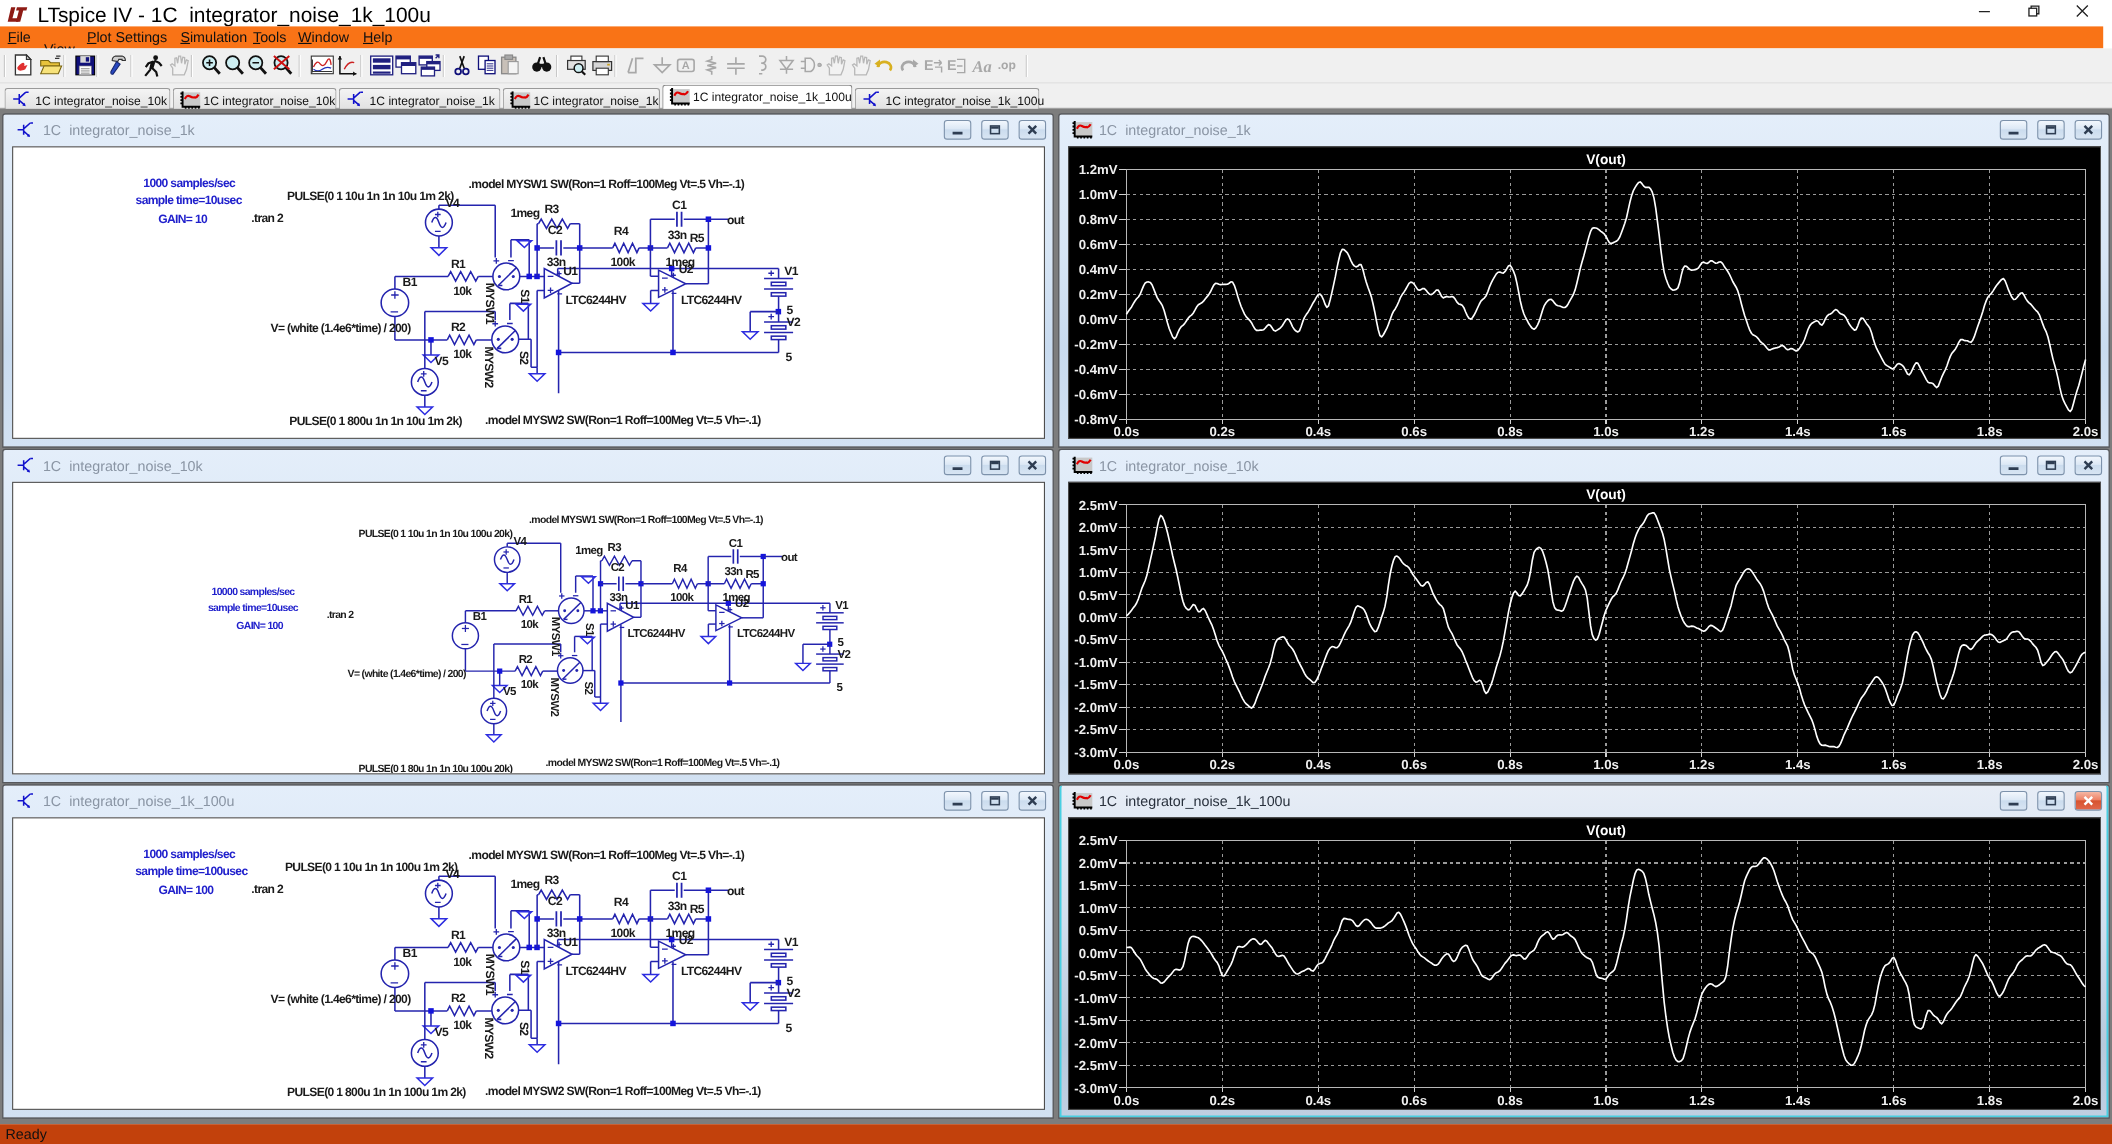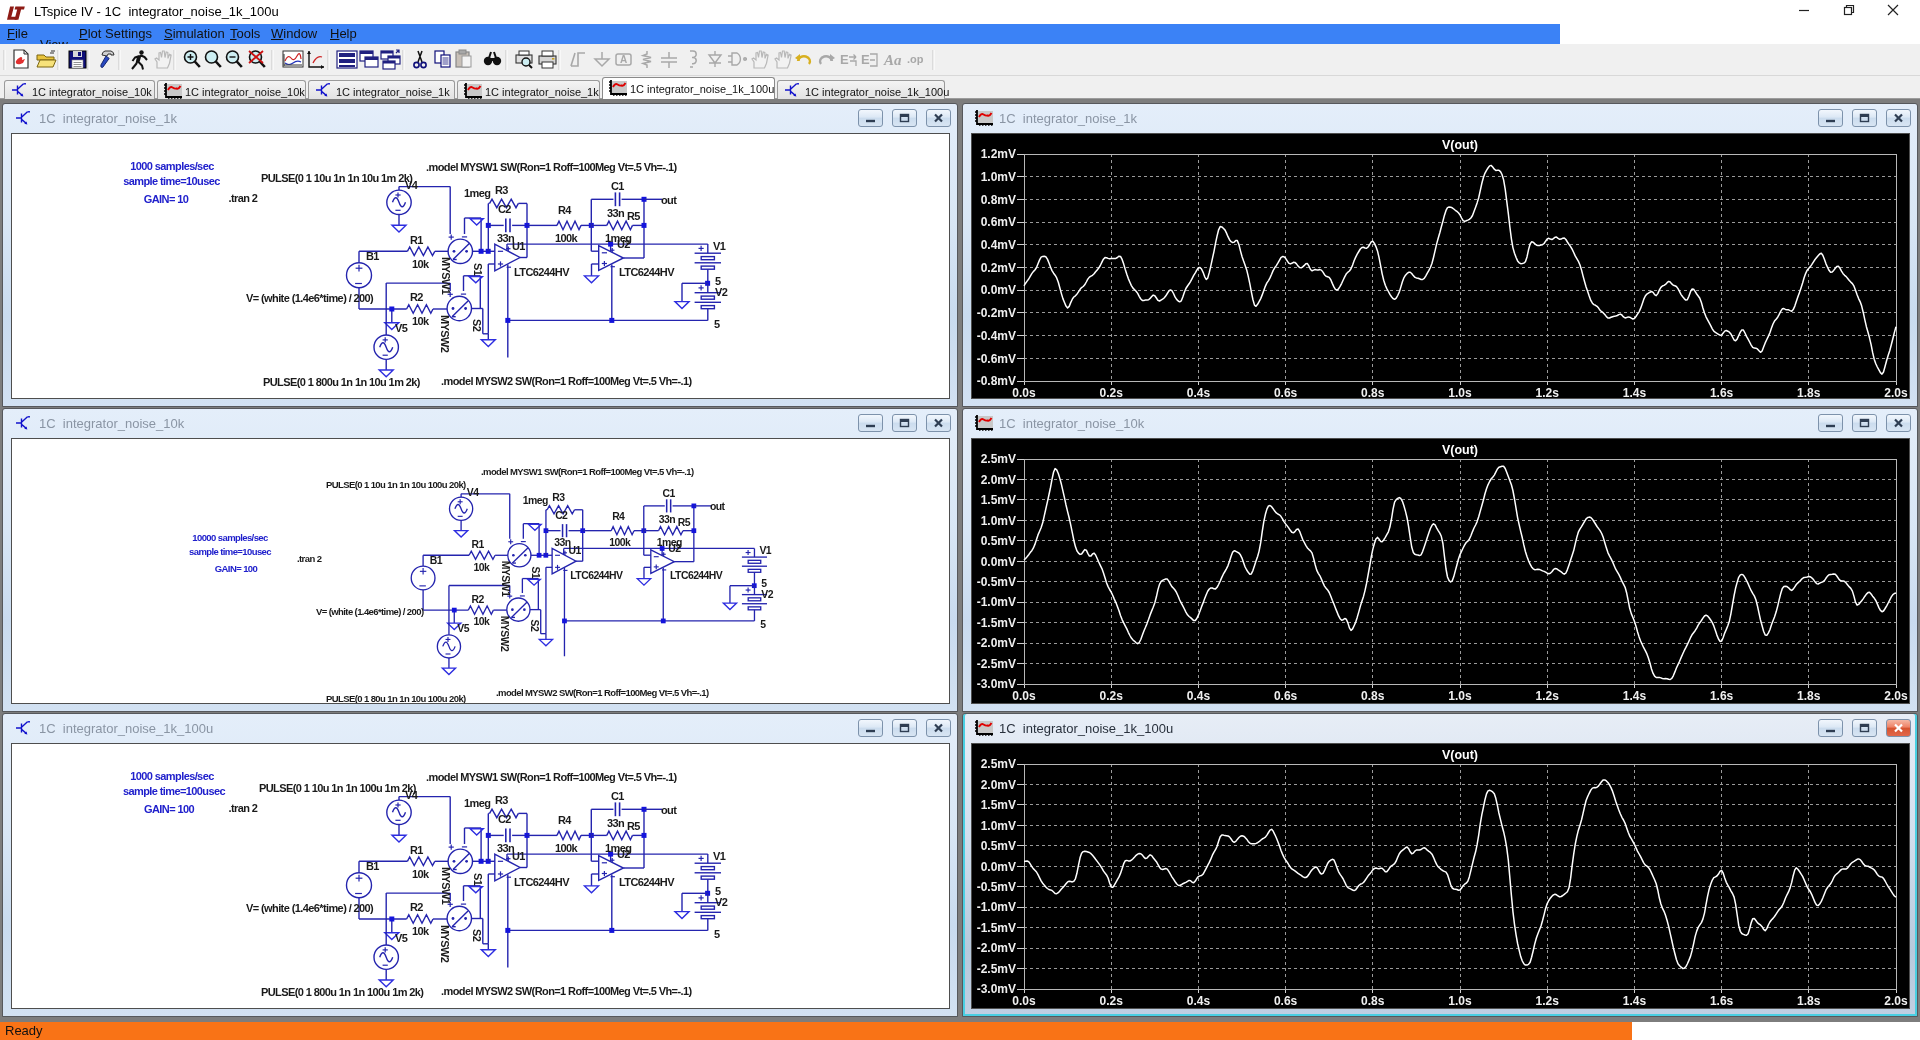--- a/index.html
+++ b/index.html
@@ -1,26 +1,26 @@
 <!DOCTYPE html>
 <html><head><meta charset="utf-8"><style>html,body{margin:0;padding:0;width:1920px;height:1040px;overflow:hidden;font-family:'Liberation Sans',sans-serif}*{box-sizing:border-box}</style></head><body>
 <div style="position:absolute;left:0;top:0;width:1920px;height:24px;background:#fff">
     <svg width="26" height="20" viewBox="0 0 26 20" style="position:absolute;left:2px;top:2px">
       <path d="M8.1 4.5 h3.9 L9.3 14.7 h6.2 l-0.8 3 H5.0 Z" fill="#8e1b15"></path>
       <path d="M13.4 4.5 h9.4 l-0.8 3 h-2.9 L16.4 17.7 h-3.9 l2.7 -10.2 h-2.6 Z" fill="#8e1b15"></path>
     </svg>
-    <div style="position:absolute;left:34px;top:4px;font-size:13px;color:#000;white-space:pre">LTspice IV - 1C  integrator_noise_1k_100u</div>
+    <div style="position:absolute;left:34px;top:4px;font-size:19px;color:#000;white-space:pre">LTspice IV - 1C  integrator_noise_1k_100u</div>
     <svg width="130" height="24" viewBox="0 0 130 24" style="position:absolute;left:1780px;top:0">
       <path d="M19 10.5 h10" stroke="#222" stroke-width="1.2"></path>
       <rect x="64.5" y="7.5" width="7" height="7" fill="none" stroke="#222" stroke-width="1.2"></rect>
       <path d="M66.5 7.5 v-2 h7 v7 h-2" fill="none" stroke="#222" stroke-width="1.2"></path>
       <path d="M108 5 l10 10 M118 5 l-10 10" stroke="#222" stroke-width="1.2"></path>
     </svg>
   </div>
-<div style="position:absolute;left:0;top:24px;width:1560px;height:20px;background:#3b82f6;font-size:13px;color:#111">
+<div style="position:absolute;left:0;top:24px;width:1912px;height:20px;background:#f97316;font-size:13px;color:#111">
     <div style="position:absolute;left:7px;top:2px"><span style="text-decoration:underline">F</span>ile</div>
     <div style="position:absolute;left:40px;top:13px"><span style="text-decoration:underline">V</span>iew</div>
     <div style="position:absolute;left:79px;top:2px"><span style="text-decoration:underline">P</span>lot Settings</div>
     <div style="position:absolute;left:164px;top:2px"><span style="text-decoration:underline">S</span>imulation</div>
     <div style="position:absolute;left:230px;top:2px"><span style="text-decoration:underline">T</span>ools</div>
     <div style="position:absolute;left:271px;top:2px"><span style="text-decoration:underline">W</span>indow</div>
     <div style="position:absolute;left:330px;top:2px"><span style="text-decoration:underline">H</span>elp</div>
   </div>
 <div style="position:absolute;left:0;top:44px;width:1920px;height:32px;background:#f0f0f0;border-bottom:1px solid #d8d8d8">
     <svg width="1920" height="32" viewBox="0 0 1920 32" style="position:absolute;left:0;top:0">
@@ -1188,14 +1188,14 @@
           <text x="1015" y="971.7" font-size="12" font-weight="bold" fill="#f0f0f0" text-anchor="end">-2.5mV</text>
           <line x1="1016" y1="988.0" x2="1023" y2="988.0" stroke="#d0d0d0" stroke-width="1" shape-rendering="crispEdges"></line>
           <text x="1015" y="992.2" font-size="12" font-weight="bold" fill="#f0f0f0" text-anchor="end">-3.0mV</text>
           <rect x="1023" y="763" width="872" height="225" fill="none" stroke="#b8b8b8" stroke-width="1" shape-rendering="crispEdges"></rect>
           <text x="1459" y="758" font-size="12.5" font-weight="bold" fill="#ffffff" text-anchor="middle">V(out)</text>
           <polyline points="1023.0,860.4 1024.6,860.2 1026.1,860.0 1027.7,860.7 1029.2,862.9 1030.8,865.6 1032.3,867.6 1033.9,869.2 1035.5,871.0 1037.0,873.7 1038.6,876.9 1040.1,879.9 1041.7,882.2 1043.2,884.1 1044.8,886.0 1046.4,887.5 1047.9,888.5 1049.5,888.9 1051.0,889.5 1052.6,891.0 1054.1,892.5 1055.7,892.7 1057.3,891.7 1058.8,889.9 1060.4,888.0 1061.9,886.4 1063.5,884.8 1065.0,882.8 1066.6,880.9 1068.2,880.2 1069.7,880.5 1071.3,880.9 1072.8,880.3 1074.4,877.8 1075.9,872.3 1077.5,864.2 1079.1,856.6 1080.6,852.3 1082.2,850.6 1083.7,850.2 1085.3,850.5 1086.8,851.0 1088.4,851.5 1090.0,852.7 1091.5,854.3 1093.1,856.2 1094.6,858.3 1096.2,860.4 1097.7,862.4 1099.3,864.6 1100.9,867.2 1102.4,869.9 1104.0,872.1 1105.5,873.9 1107.1,877.0 1108.6,882.0 1110.2,886.0 1111.8,886.3 1113.3,884.1 1114.9,881.3 1116.4,878.6 1118.0,875.9 1119.5,872.4 1121.1,867.7 1122.7,862.7 1124.2,859.8 1125.8,859.4 1127.3,859.9 1128.9,860.0 1130.4,859.2 1132.0,857.7 1133.6,856.0 1135.1,854.3 1136.7,853.1 1138.2,852.5 1139.8,852.7 1141.3,854.0 1142.9,856.1 1144.5,857.6 1146.0,857.1 1147.6,855.2 1149.1,853.8 1150.7,854.6 1152.2,856.7 1153.8,858.7 1155.4,860.7 1156.9,863.4 1158.5,866.2 1160.0,868.1 1161.6,868.5 1163.1,868.0 1164.7,867.5 1166.3,868.1 1167.8,870.3 1169.4,873.2 1170.9,875.8 1172.5,878.2 1174.0,880.5 1175.6,882.8 1177.2,884.2 1178.7,884.5 1180.3,883.8 1181.8,882.7 1183.4,882.0 1184.9,881.4 1186.5,880.3 1188.1,879.4 1189.6,879.8 1191.2,881.3 1192.7,881.8 1194.3,880.1 1195.8,877.5 1197.4,875.6 1199.0,874.9 1200.5,874.5 1202.1,873.1 1203.6,870.4 1205.2,867.3 1206.7,864.4 1208.3,861.4 1209.9,857.9 1211.4,854.2 1213.0,851.2 1214.5,848.7 1216.1,845.3 1217.6,840.3 1219.2,835.7 1220.8,833.9 1222.3,834.1 1223.9,834.6 1225.4,834.8 1227.0,835.0 1228.5,835.9 1230.1,838.0 1231.7,840.4 1233.2,841.3 1234.8,840.4 1236.3,838.4 1237.9,836.5 1239.4,835.2 1241.0,834.7 1242.6,835.2 1244.1,836.4 1245.7,838.2 1247.2,840.4 1248.8,842.1 1250.3,842.8 1251.9,842.8 1253.5,842.7 1255.0,842.4 1256.6,841.7 1258.1,840.7 1259.7,839.3 1261.2,838.0 1262.8,837.1 1264.4,836.1 1265.9,834.1 1267.5,831.5 1269.0,829.1 1270.6,828.3 1272.1,830.0 1273.7,833.3 1275.3,836.8 1276.8,840.5 1278.4,844.8 1279.9,849.2 1281.5,853.1 1283.0,856.4 1284.6,859.0 1286.2,861.2 1287.7,863.7 1289.3,866.2 1290.8,867.9 1292.4,868.9 1293.9,869.8 1295.5,871.1 1297.1,872.4 1298.6,873.4 1300.2,874.4 1301.7,875.6 1303.3,876.4 1304.8,876.5 1306.4,875.5 1308.0,873.3 1309.5,870.8 1311.1,868.8 1312.6,867.3 1314.2,866.1 1315.7,866.3 1317.3,868.6 1318.9,871.6 1320.4,873.1 1322.0,872.3 1323.5,869.7 1325.1,866.0 1326.6,862.5 1328.2,860.3 1329.8,859.1 1331.3,858.3 1332.9,858.9 1334.4,862.2 1336.0,866.7 1337.5,870.6 1339.1,873.4 1340.7,875.6 1342.2,878.0 1343.8,881.3 1345.3,884.6 1346.9,886.6 1348.4,887.4 1350.0,888.1 1351.6,889.0 1353.1,889.6 1354.7,888.8 1356.2,886.7 1357.8,884.5 1359.3,883.3 1360.9,882.6 1362.5,881.5 1364.0,879.5 1365.6,877.1 1367.1,874.8 1368.7,873.0 1370.2,871.1 1371.8,868.9 1373.4,867.4 1374.9,867.1 1376.5,867.5 1378.0,867.7 1379.6,867.3 1381.1,867.3 1382.7,868.8 1384.3,870.7 1385.8,870.7 1387.4,868.8 1388.9,866.4 1390.5,864.8 1392.0,863.9 1393.6,862.7 1395.2,860.0 1396.7,856.2 1398.3,852.8 1399.8,850.7 1401.4,849.4 1402.9,848.2 1404.5,846.7 1406.1,846.0 1407.6,847.7 1409.2,850.8 1410.7,852.8 1412.3,852.1 1413.8,850.2 1415.4,849.0 1417.0,848.9 1418.5,849.0 1420.1,848.5 1421.6,847.4 1423.2,846.8 1424.7,847.5 1426.3,849.2 1427.9,850.4 1429.4,851.4 1431.0,853.2 1432.5,856.3 1434.1,860.1 1435.6,863.4 1437.2,865.8 1438.8,867.3 1440.3,868.6 1441.9,869.7 1443.4,870.4 1445.0,871.1 1446.5,873.6 1448.1,878.5 1449.7,883.8 1451.2,887.0 1452.8,888.0 1454.3,888.2 1455.9,888.5 1457.4,889.2 1459.0,889.0 1460.6,887.0 1462.1,884.7 1463.7,883.2 1465.2,882.2 1466.8,880.3 1468.3,875.9 1469.9,869.4 1471.5,862.6 1473.0,856.5 1474.6,850.8 1476.1,843.7 1477.7,834.1 1479.2,823.4 1480.8,813.9 1482.4,806.3 1483.9,799.0 1485.5,792.9 1487.0,789.9 1488.6,789.3 1490.1,789.9 1491.7,790.9 1493.3,792.8 1494.8,797.3 1496.4,804.4 1497.9,812.0 1499.5,818.7 1501.0,824.7 1502.6,830.7 1504.2,837.9 1505.7,846.7 1507.3,859.1 1508.8,876.1 1510.4,894.4 1511.9,910.3 1513.5,923.3 1515.1,934.1 1516.6,942.5 1518.2,949.4 1519.7,955.6 1521.3,960.0 1522.8,962.7 1524.4,964.1 1526.0,964.1 1527.5,963.4 1529.1,961.2 1530.6,956.2 1532.2,949.7 1533.7,943.1 1535.3,937.3 1536.9,932.7 1538.4,929.0 1540.0,925.0 1541.5,919.8 1543.1,913.6 1544.6,907.4 1546.2,902.6 1547.8,899.5 1549.3,897.2 1550.9,895.2 1552.4,893.9 1554.0,893.3 1555.5,893.8 1557.1,895.0 1558.7,895.9 1560.2,895.5 1561.8,894.5 1563.3,893.3 1564.9,892.0 1566.4,890.7 1568.0,886.8 1569.6,877.4 1571.1,864.9 1572.7,853.2 1574.2,843.5 1575.8,835.6 1577.3,829.4 1578.9,824.4 1580.5,819.0 1582.0,812.6 1583.6,805.5 1585.1,799.5 1586.7,795.5 1588.2,792.3 1589.8,789.1 1591.4,787.1 1592.9,786.6 1594.5,786.7 1596.0,786.3 1597.6,784.9 1599.1,782.7 1600.7,780.5 1602.3,778.9 1603.8,778.9 1605.4,779.9 1606.9,781.5 1608.5,783.8 1610.0,786.6 1611.6,790.4 1613.2,795.3 1614.7,800.3 1616.3,804.8 1617.8,809.0 1619.4,813.0 1620.9,816.3 1622.5,819.0 1624.1,822.3 1625.6,826.7 1627.2,831.3 1628.7,835.0 1630.3,837.7 1631.8,840.3 1633.4,843.4 1635.0,846.9 1636.5,850.1 1638.1,853.0 1639.6,855.7 1641.2,858.8 1642.7,861.9 1644.3,864.1 1645.9,865.2 1647.4,866.4 1649.0,868.7 1650.5,871.9 1652.1,875.5 1653.6,878.7 1655.2,882.7 1656.8,889.2 1658.3,896.8 1659.9,903.0 1661.4,907.1 1663.0,910.3 1664.5,914.3 1666.1,919.5 1667.7,925.6 1669.2,932.4 1670.8,939.5 1672.3,946.4 1673.9,952.8 1675.4,958.5 1677.0,962.7 1678.6,964.7 1680.1,966.1 1681.7,967.4 1683.2,967.3 1684.8,965.8 1686.3,963.0 1687.9,959.4 1689.5,955.4 1691.0,949.9 1692.6,942.8 1694.1,935.6 1695.7,930.1 1697.2,926.4 1698.8,923.9 1700.4,921.6 1701.9,918.1 1703.5,912.1 1705.0,903.7 1706.6,895.1 1708.1,888.4 1709.7,883.2 1711.3,879.1 1712.8,876.7 1714.4,875.9 1715.9,875.0 1717.5,873.1 1719.0,870.4 1720.6,869.3 1722.2,872.1 1723.7,877.0 1725.3,881.3 1726.8,884.2 1728.4,886.8 1729.9,889.8 1731.5,892.5 1733.1,896.1 1734.6,903.1 1736.2,914.0 1737.7,924.4 1739.3,930.3 1740.8,932.5 1742.4,933.4 1744.0,934.0 1745.5,934.3 1747.1,932.8 1748.6,927.9 1750.2,921.7 1751.7,917.8 1753.3,917.6 1754.9,919.5 1756.4,921.6 1758.0,923.0 1759.5,923.9 1761.1,925.7 1762.6,928.4 1764.2,929.7 1765.8,927.6 1767.3,924.0 1768.9,921.0 1770.4,919.0 1772.0,917.4 1773.5,915.5 1775.1,913.1 1776.7,910.6 1778.2,908.5 1779.8,906.9 1781.3,904.8 1782.9,901.2 1784.4,897.2 1786.0,893.8 1787.6,890.7 1789.1,886.9 1790.7,881.4 1792.2,874.7 1793.8,868.9 1795.3,866.8 1796.9,868.2 1798.5,870.5 1800.0,872.8 1801.6,875.4 1803.1,878.7 1804.7,882.5 1806.2,885.9 1807.8,888.5 1809.4,890.8 1810.9,893.9 1812.5,897.7 1814.0,901.4 1815.6,904.1 1817.1,904.6 1818.7,903.0 1820.3,900.4 1821.8,897.0 1823.4,892.9 1824.9,889.2 1826.5,886.6 1828.0,884.8 1829.6,882.8 1831.2,880.0 1832.7,876.7 1834.3,874.2 1835.8,872.8 1837.4,871.5 1838.9,869.9 1840.5,868.4 1842.1,867.9 1843.6,868.1 1845.2,868.0 1846.7,866.8 1848.3,864.8 1849.8,862.7 1851.4,861.3 1853.0,860.4 1854.5,859.4 1856.1,858.3 1857.6,857.9 1859.2,858.6 1860.7,860.5 1862.3,862.9 1863.9,864.5 1865.4,864.9 1867.0,865.2 1868.5,866.0 1870.1,866.9 1871.6,867.6 1873.2,868.8 1874.8,871.0 1876.3,873.4 1877.9,875.1 1879.4,875.7 1881.0,876.0 1882.5,877.4 1884.1,880.0 1885.7,883.0 1887.2,885.6 1888.8,887.9 1890.3,890.3 1891.9,892.9 1893.4,895.0 1895.0,896.2" fill="none" stroke="#ffffff" stroke-width="1.5" stroke-linejoin="round"></polyline>
         </g>
       </svg>
     </div>
   </div>
-<div style="position:absolute;left:0;top:1022px;width:1632px;height:18px;background:#f97316;font-size:13px;color:#111">
+<div style="position:absolute;left:0;top:1022px;width:1920px;height:18px;background:#c2410c;font-size:13px;color:#111">
     <div style="position:absolute;left:5px;top:1px">Ready</div>
   </div>
 </body></html>

